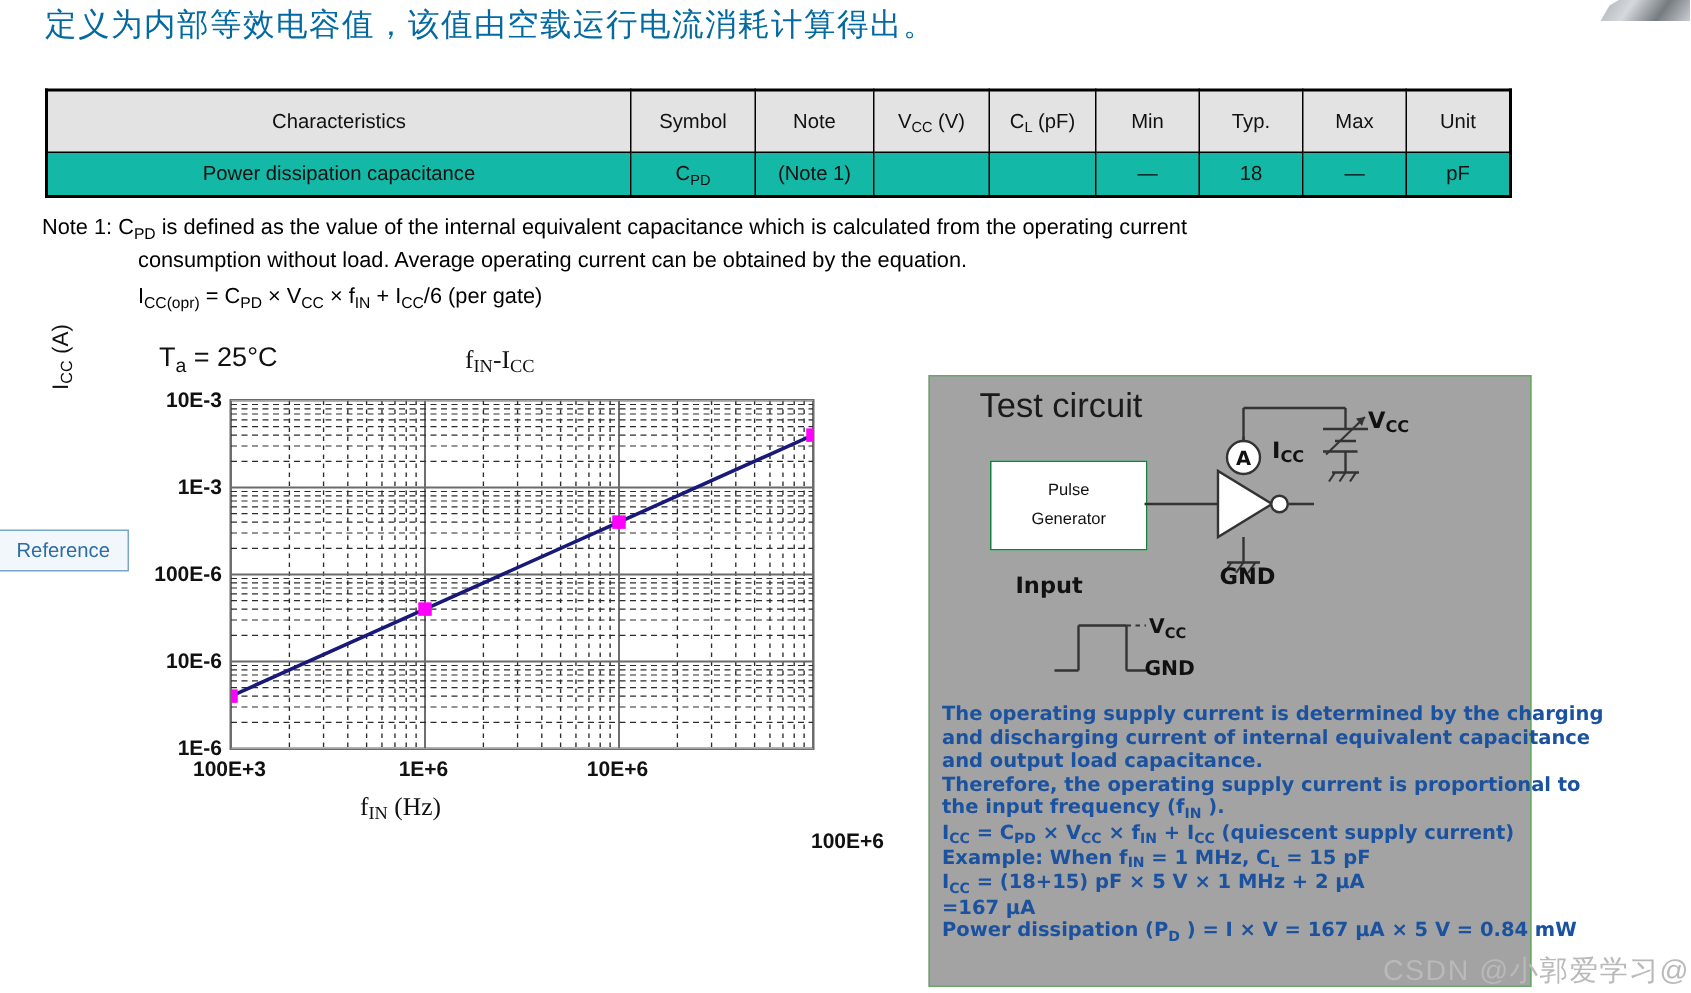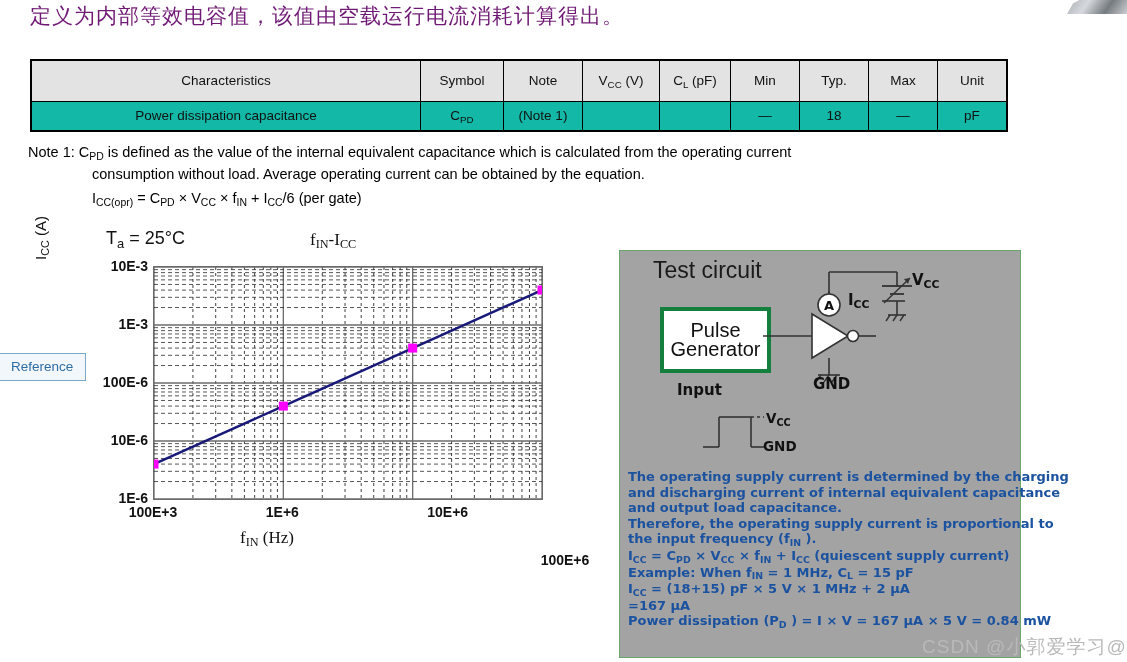--- a/index.html
+++ b/index.html
@@ -6,21 +6,21 @@
   body{
     width:1127px;height:662px;position:relative;overflow:hidden;
     background:#ffffff;
     font-family:"Liberation Sans","DejaVu Sans",sans-serif;
     color:#111;
   }
   
   #cn-caption{
     position:absolute;left:30px;top:2px;
     font-family:"Liberation Serif","DejaVu Serif",serif;
-    font-size:21px;letter-spacing:1px;color:#701a75;white-space:nowrap;
+    font-size:21px;letter-spacing:1px;color:#0369a1;white-space:nowrap;
   }
   
   #corner-artifact{
     position:absolute;right:0;top:-12px;width:60px;height:26px;
     background:linear-gradient(125deg,#9aa0a6 0%,#d3d6da 40%,#6e7479 70%,#c9ccd0 100%);
     clip-path:polygon(10% 60%,55% 0%,100% 18%,100% 100%,0% 100%);
     opacity:.95;
   }
   
   #spec-table{
@@ -81,23 +81,23 @@
     padding:5px 12px 6px 12px;
   }
   
   #test-panel{
     position:absolute;left:619px;top:250px;width:400px;height:406px;
     background:#a3a3a3;border:1px solid #6aa66a;
   }
   #tc-title{position:absolute;left:33px;top:6px;font-size:23px;color:#1a1a1a;}
   #tc-pulse{
     position:absolute;left:40px;top:56px;width:103px;height:58px;
-    border:4px solid #15803d;background:#fff;
+    border:1px solid #15803d;background:#fff;
     display:flex;flex-direction:column;align-items:center;justify-content:center;
-    font-size:20px;line-height:19px;color:#111;
+    font-size:11px;line-height:19px;color:#111;
   }
   #tc-input-lbl{position:absolute;left:57px;top:130px;font-size:15px;font-weight:bold;
      font-family:"DejaVu Sans",sans-serif;}
   #tc-gnd-lbl{position:absolute;left:193px;top:124px;font-size:15px;font-weight:bold;
      font-family:"DejaVu Sans",sans-serif;}
   #tc-icc-lbl{position:absolute;left:228px;top:40px;font-size:15px;font-weight:bold;
      font-family:"DejaVu Sans",sans-serif;}
   #tc-vcc-lbl{position:absolute;left:292px;top:20px;font-size:15px;font-weight:bold;
      font-family:"DejaVu Sans",sans-serif;}
   #tc-wf-vcc{position:absolute;left:146px;top:159px;font-size:13.5px;font-weight:bold;
@@ -167,21 +167,21 @@
   <div class="ytick-wrap" id="ytick-wrap">
       <div class="ytick" style="top: 0px;">10E-3</div>
       <div class="ytick" style="top: 58px;">1E-3</div>
       <div class="ytick" style="top: 116px;">100E-6</div>
       <div class="ytick" style="top: 174px;">10E-6</div>
       <div class="ytick" style="top: 232px;">1E-6</div>
     </div>
   <div id="xtick-wrap">
       <div class="xtick" style="left: 113px;">100E+3</div>
       <div class="xtick" style="left: 242.333px;">1E+6</div>
-      <div class="xtick" style="left: 371.667px; margin-left: 36px;">10E+6</div>
+      <div class="xtick" style="left: 371.667px;">10E+6</div>
       <div class="xtick" style="left: 525px; margin-top: 48px;">100E+6</div>
     </div>
 
   <div id="plot-frame">
     <svg id="plot-svg" width="388" height="232" viewBox="0 0 388 232">
         <line x1="0" y1="0" x2="0" y2="232" stroke="#6b6b6b" stroke-width="1.3" stroke-dasharray="none"></line>
         <line x1="38.93321277254158" y1="0" x2="38.93321277254158" y2="232" stroke="#2b2b2b" stroke-width="0.9" stroke-dasharray="3,3"></line>
         <line x1="61.707682277076366" y1="0" x2="61.707682277076366" y2="232" stroke="#2b2b2b" stroke-width="0.9" stroke-dasharray="3,3"></line>
         <line x1="77.86642554508316" y1="0" x2="77.86642554508316" y2="232" stroke="#2b2b2b" stroke-width="0.9" stroke-dasharray="3,3"></line>
         <line x1="90.40012056079175" y1="0" x2="90.40012056079175" y2="232" stroke="#2b2b2b" stroke-width="0.9" stroke-dasharray="3,3"></line>

